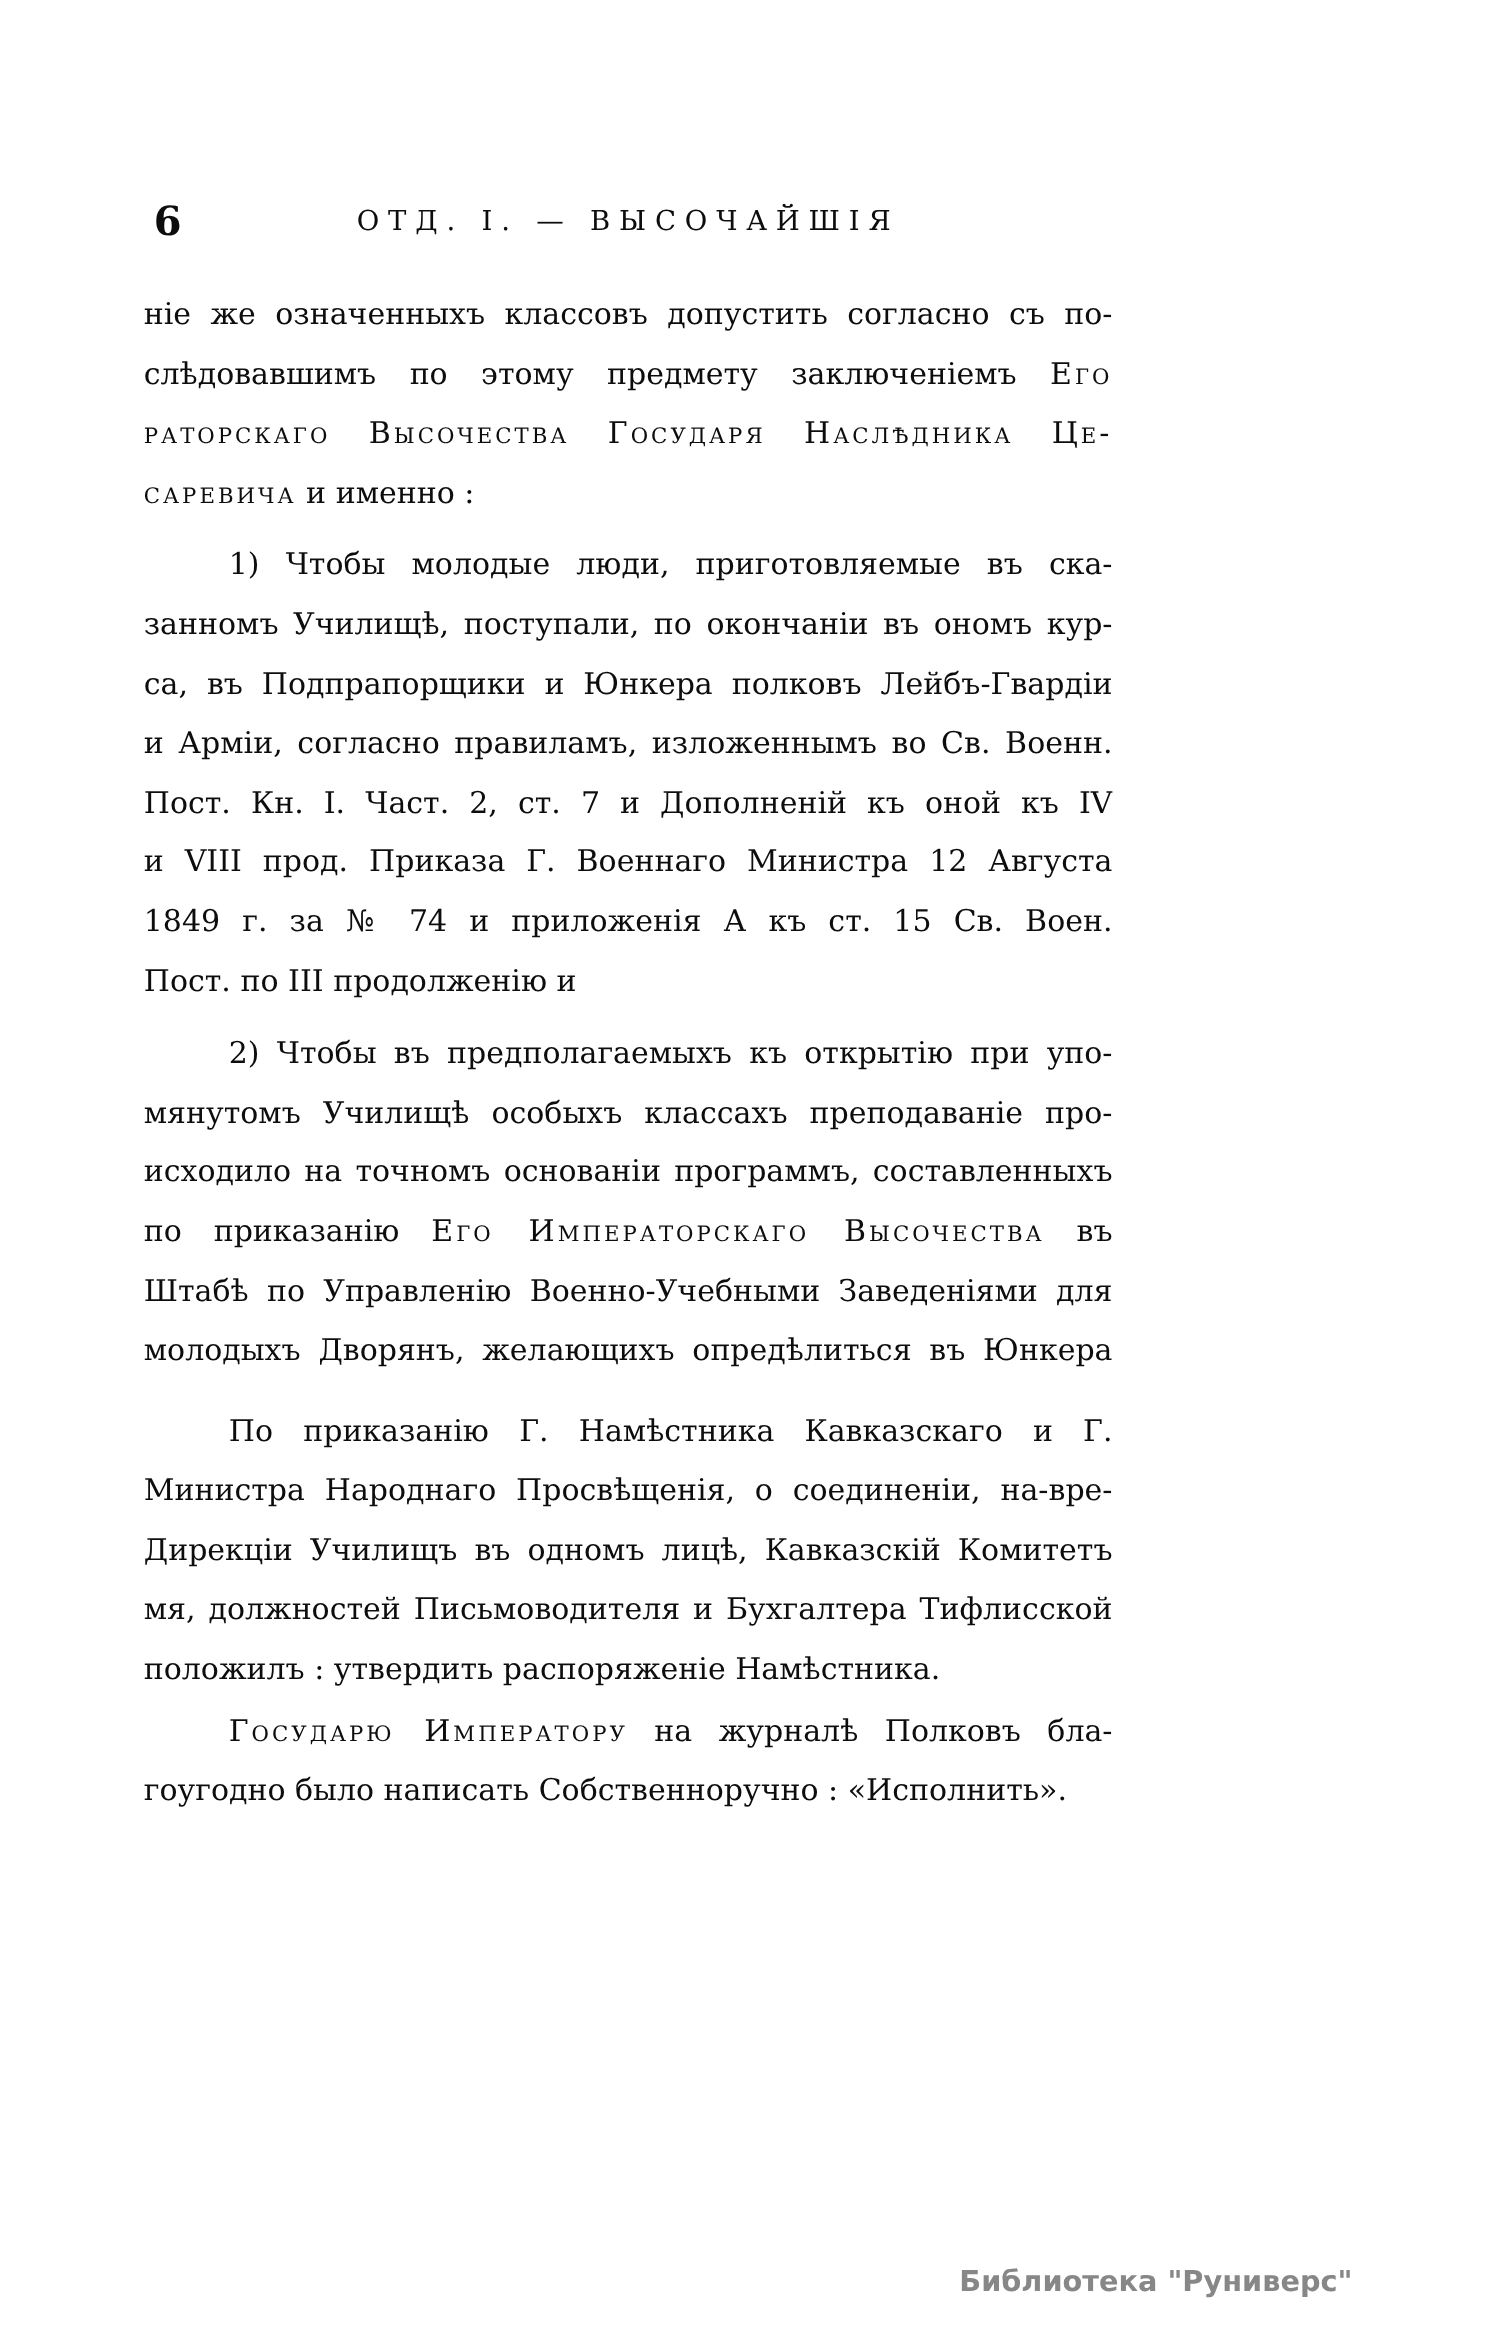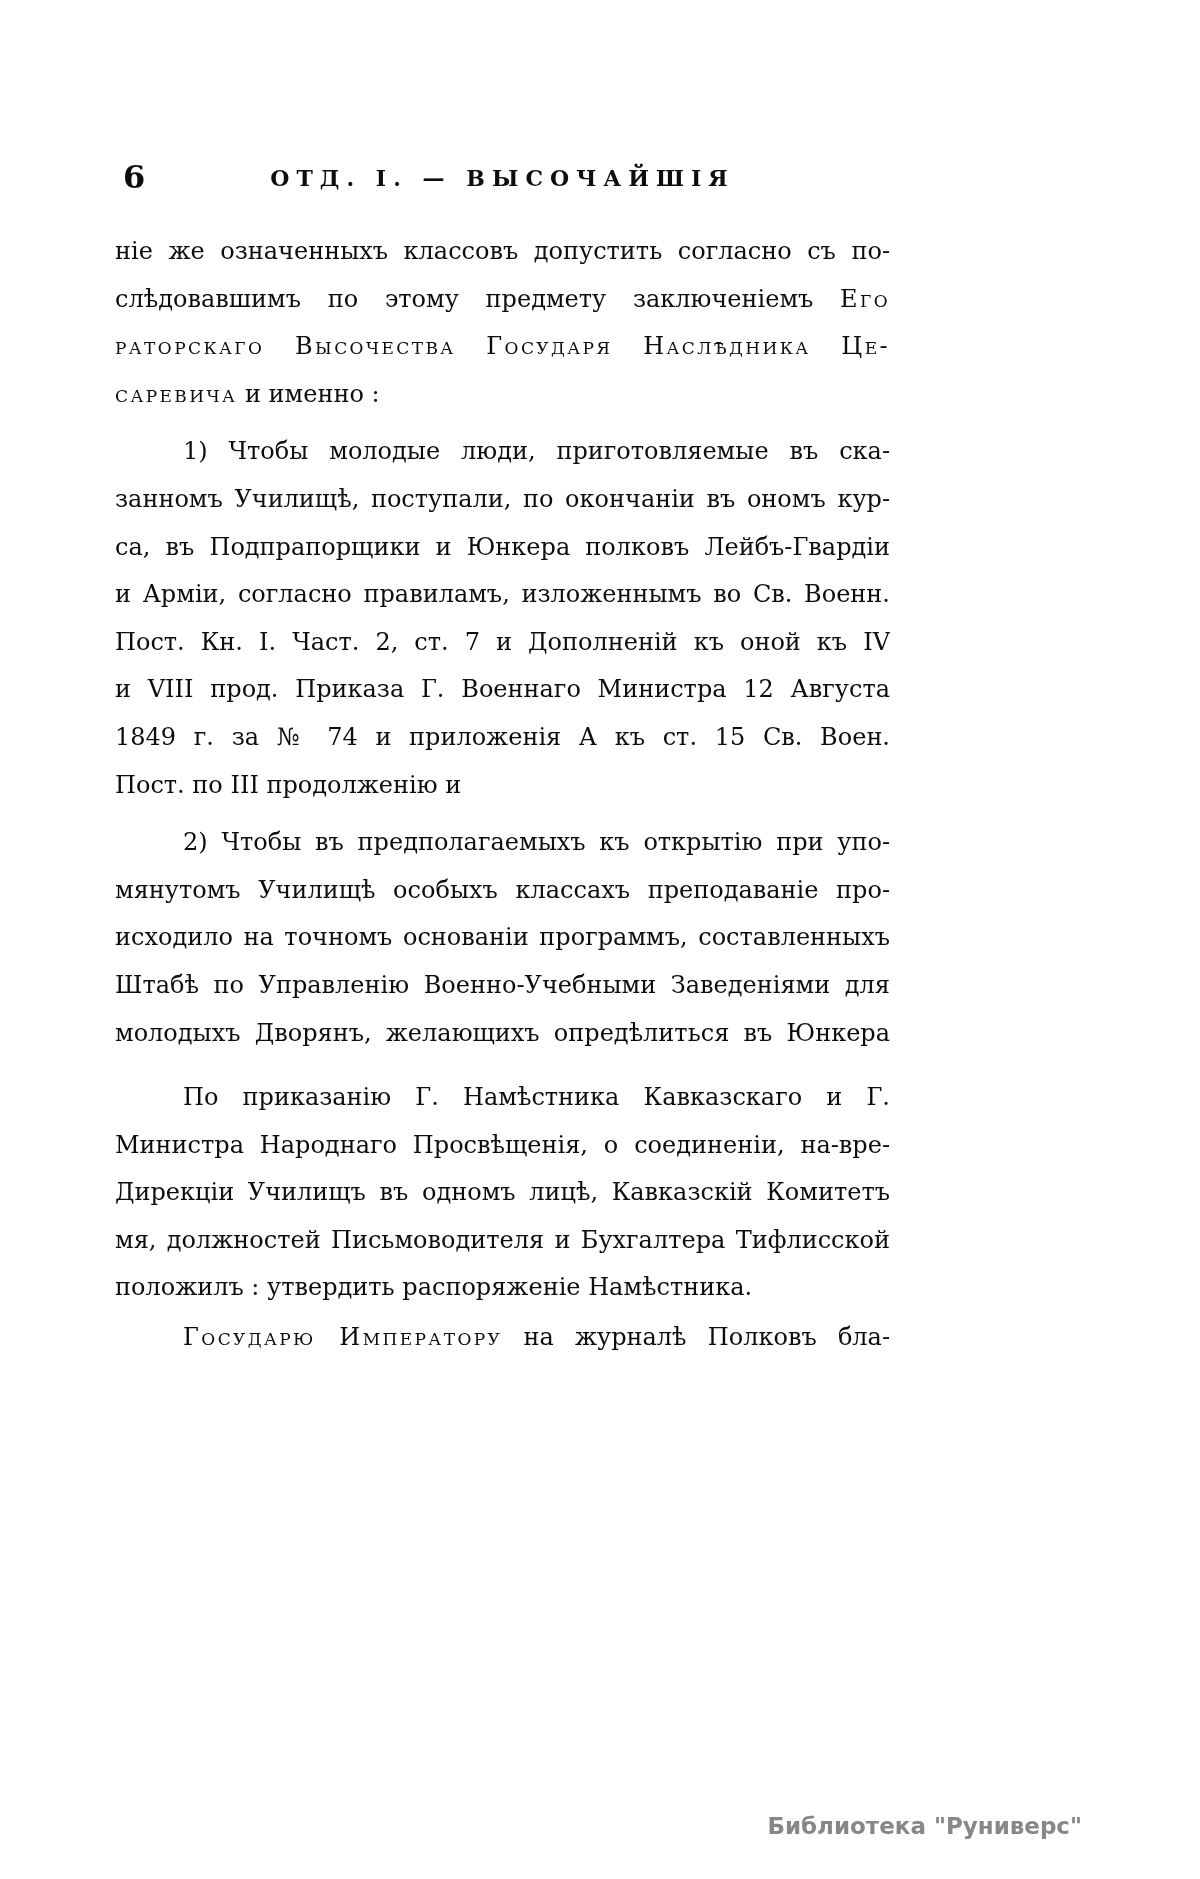--- a/index.html
+++ b/index.html
@@ -31,21 +31,21 @@
     font-weight: bold;
     line-height: 34px;
   }
   .running-header {
     position: absolute;
     left: 0;
     right: 0;
     top: 4px;
     text-align: center;
     font-size: 22px;
-    font-weight: bold;
+    font-weight: normal;
     letter-spacing: 0.32em;
     line-height: 28px;
     white-space: nowrap;
   }
   .text-body {
     position: absolute;
     top: 228px;
     left: 115px;
     width: 775px;
     font-size: 24px;
@@ -107,28 +107,30 @@
         <div class="line"><span class="seg-plain">и Арміи, согласно правиламъ, изложеннымъ во </span><span class="seg-italic">Св. Военн.</span></div>
         <div class="line"><span class="seg-italic">Пост.</span><span class="seg-plain"> Кн. I. Част. 2, ст. 7 и Дополненій къ оной къ IV</span></div>
         <div class="line"><span class="seg-plain">и VIII прод. Приказа Г. Военнаго Министра 12 Августа</span></div>
         <div class="line"><span class="seg-plain">1849 г. за </span><span class="seg-italic">№</span><span class="seg-plain"> 74 и приложенія А къ ст. 15 </span><span class="seg-italic">Св. Воен.</span></div>
         <div class="line last"><span class="seg-italic">Пост.</span><span class="seg-plain"> по III продолженію и</span></div>
       </div>
       <div class="paragraph kind-item indent">
         <div class="line first"><span class="seg-plain">2) Чтобы въ предполагаемыхъ къ открытію при упо-</span></div>
         <div class="line"><span class="seg-plain">мянутомъ Училищѣ особыхъ классахъ преподаваніе про-</span></div>
         <div class="line"><span class="seg-plain">исходило на точномъ основаніи программъ, составленныхъ</span></div>
+        <div class="line"><span class="seg-plain">по приказанію </span><span class="seg-caps">Его Императорскаго Высочества</span><span class="seg-plain"> въ</span></div>
         <div class="line"><span class="seg-plain">Штабѣ по Управленію Военно-Учебными Заведеніями для</span></div>
         <div class="line"><span class="seg-plain">молодыхъ Дворянъ, желающихъ опредѣлиться въ Юнкера</span></div>
       </div>
       <div class="paragraph kind-body indent">
         <div class="line first"><span class="seg-plain">По приказанію Г. Намѣстника Кавказскаго и Г.</span></div>
         <div class="line"><span class="seg-plain">Министра Народнаго Просвѣщенія, о соединеніи, на-вре-</span></div>
         <div class="line"><span class="seg-plain">Дирекціи Училищъ въ одномъ лицѣ, Кавказскій Комитетъ</span></div>
         <div class="line"><span class="seg-plain">мя, должностей Письмоводителя и Бухгалтера Тифлисской</span></div>
         <div class="line last"><span class="seg-plain">положилъ : утвердить распоряженіе Намѣстника.</span></div>
       </div>
       <div class="paragraph kind-closing indent">
         <div class="line first"><span class="seg-caps">Государю Императору</span><span class="seg-plain"> на журналѣ Полковъ бла-</span></div>
+        <div class="line last"><span class="seg-plain">гоугодно было написать Собственноручно : «Исполнить».</span></div>
       </div>
     </div>
   <div class="watermark">Библиотека "Руниверс"</div>
 </div>
 
 </body></html>

